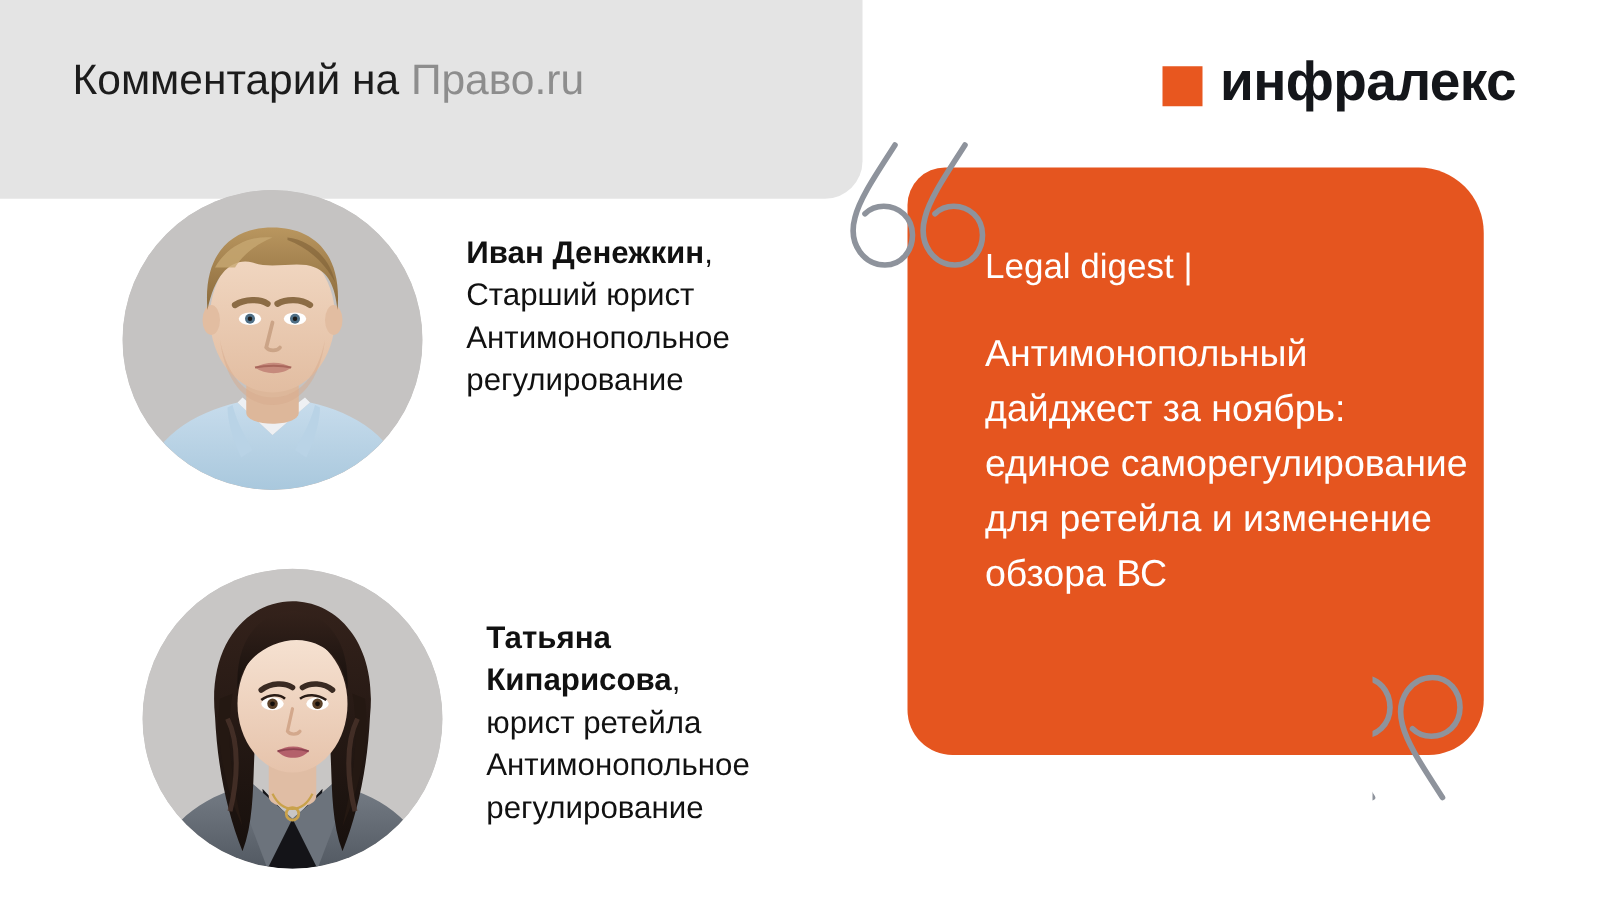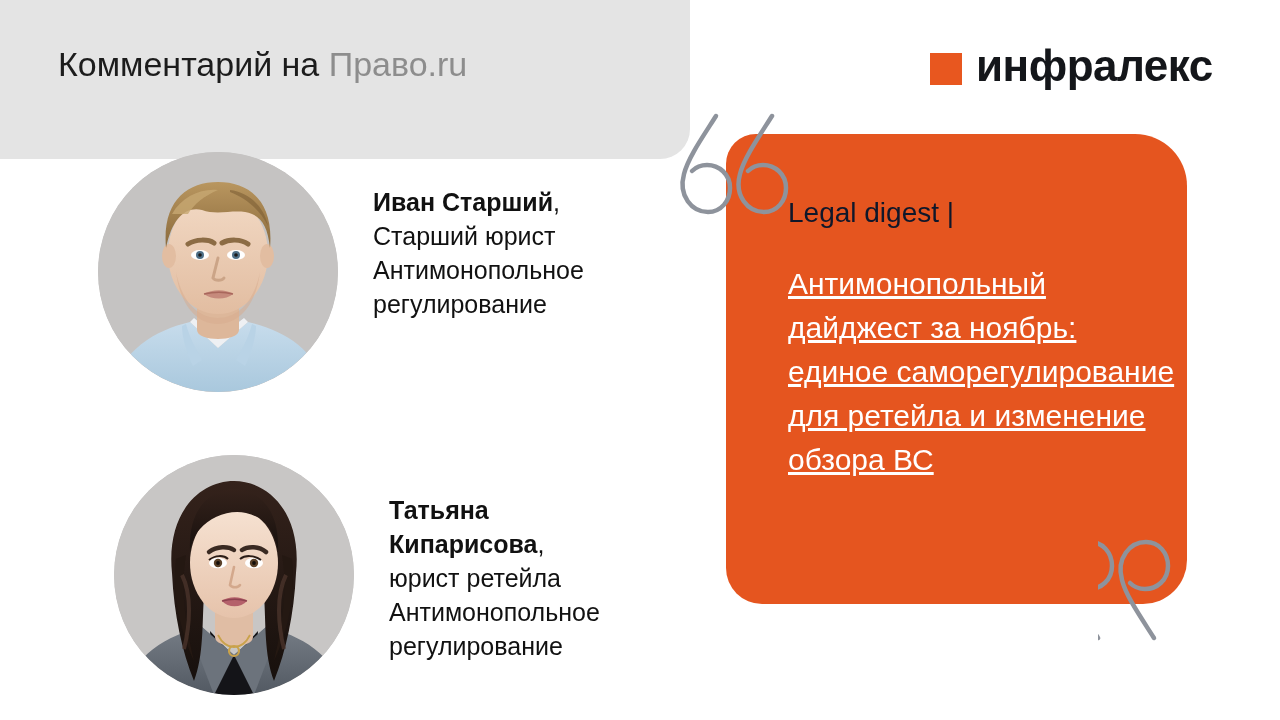--- a/index.html
+++ b/index.html
@@ -104,32 +104,31 @@
     height: 470px;
     background: #e5551f;
     border-radius: 30px 52px 44px 36px;
   }
   .card-kicker {
     position: absolute;
     left: 62px;
     top: 62px;
     font-size: 28px;
     line-height: 34px;
-    color: #0f172a;
+    color: #ffffff;
     white-space: nowrap;
   }
   .card-title {
     position: absolute;
     left: 62px;
     top: 128px;
     width: 390px;
     font-size: 30px;
     line-height: 44px;
     color: #ffffff;
-    text-decoration: underline;
   }
 
   
   .quote-mark {
     position: absolute;
     pointer-events: none;
   }
   .quote-open  { left: 672px; top: 112px; }
   .quote-close { left: 1098px; top: 534px; }
 </style>
@@ -199,21 +198,21 @@
         <path d="M120 106 L115 126 C117 129 124 129 126 126" stroke="#cba487" stroke-width="3" fill="none" stroke-linecap="round"></path>
 
         <path d="M106 142 C114 137 128 137 135 142 C128 148 114 148 106 142 Z" fill="#c68a7c"></path>
         <path d="M106 142 C115 140 127 140 135 142" stroke="#a9675c" stroke-width="1.6" fill="none"></path>
 
         <path d="M78 120 C84 150 100 166 120 166 C140 166 156 150 162 120 C158 152 142 172 120 172 C98 172 82 152 78 120 Z" fill="#d7ab8d" opacity="0.5"></path>
       </g>
     </svg>
   </div>
   <div class="person-text">
-    <div><span class="person-name">Иван Старший</span><span>,</span></div>
+    <div><span class="person-name">Иван Денежкин</span><span>,</span></div>
     <div>Старший юрист</div>
     <div>Антимонопольное</div>
     <div>регулирование</div>
   </div>
 </div>
 
 <div class="person person-2">
   <div class="avatar">
     <svg width="240" height="240" viewBox="0 0 240 240">
       <defs>

